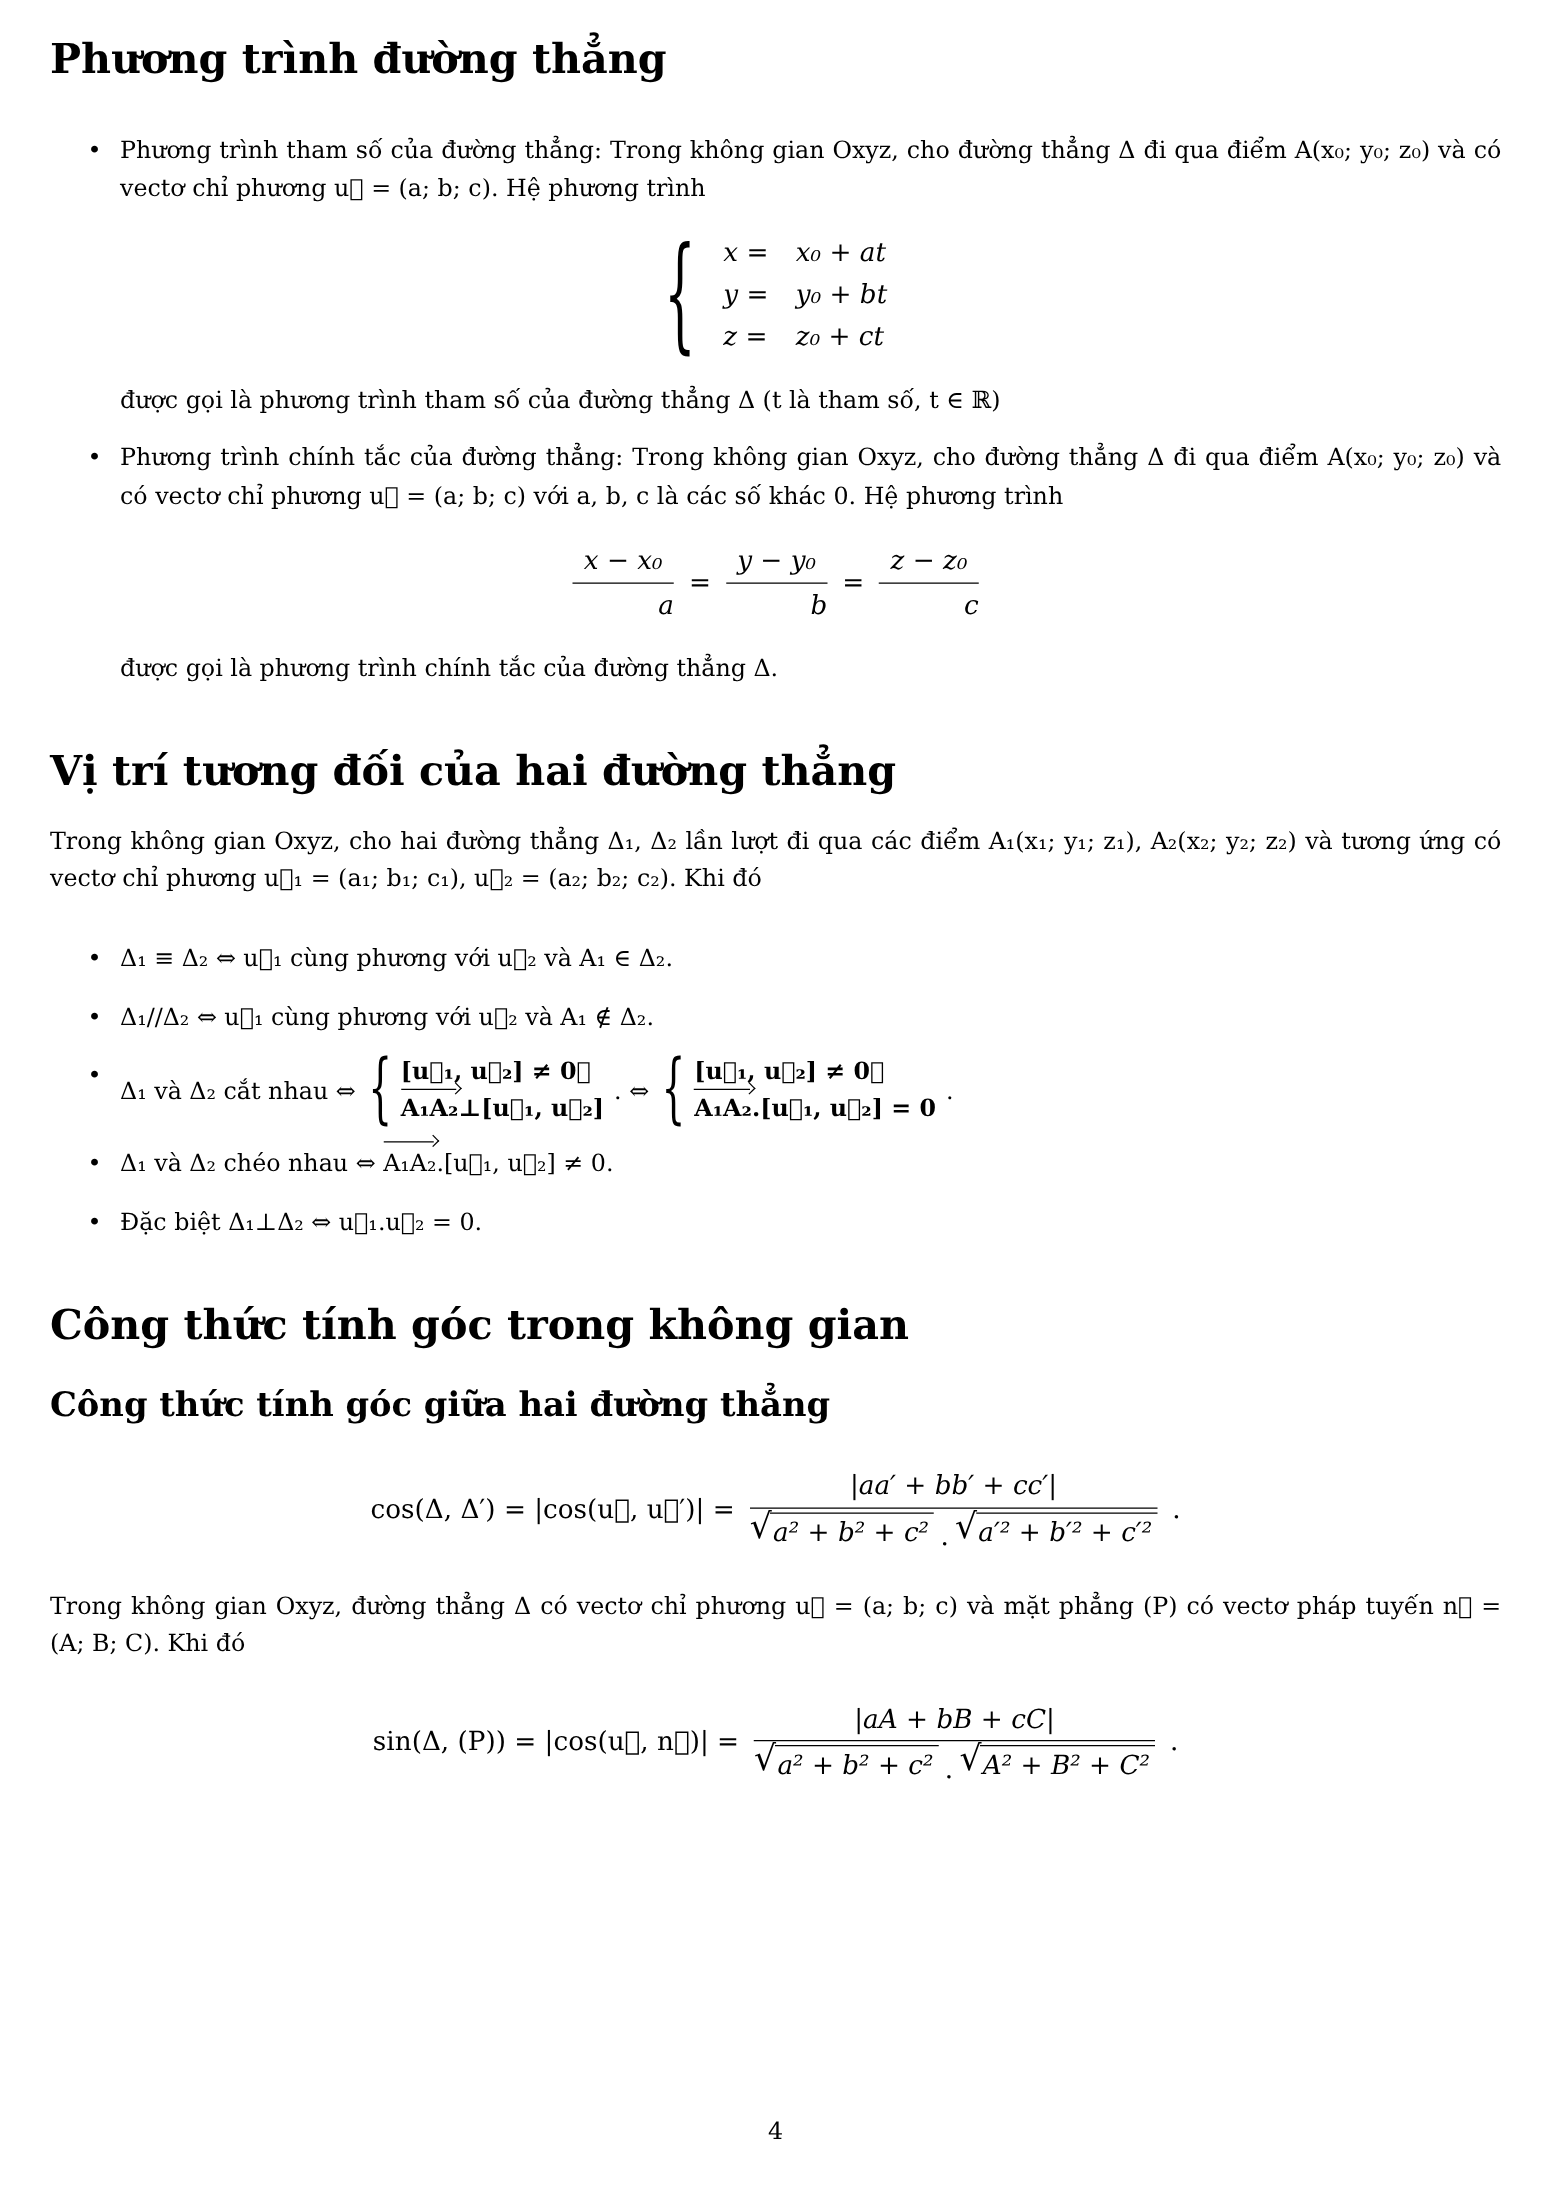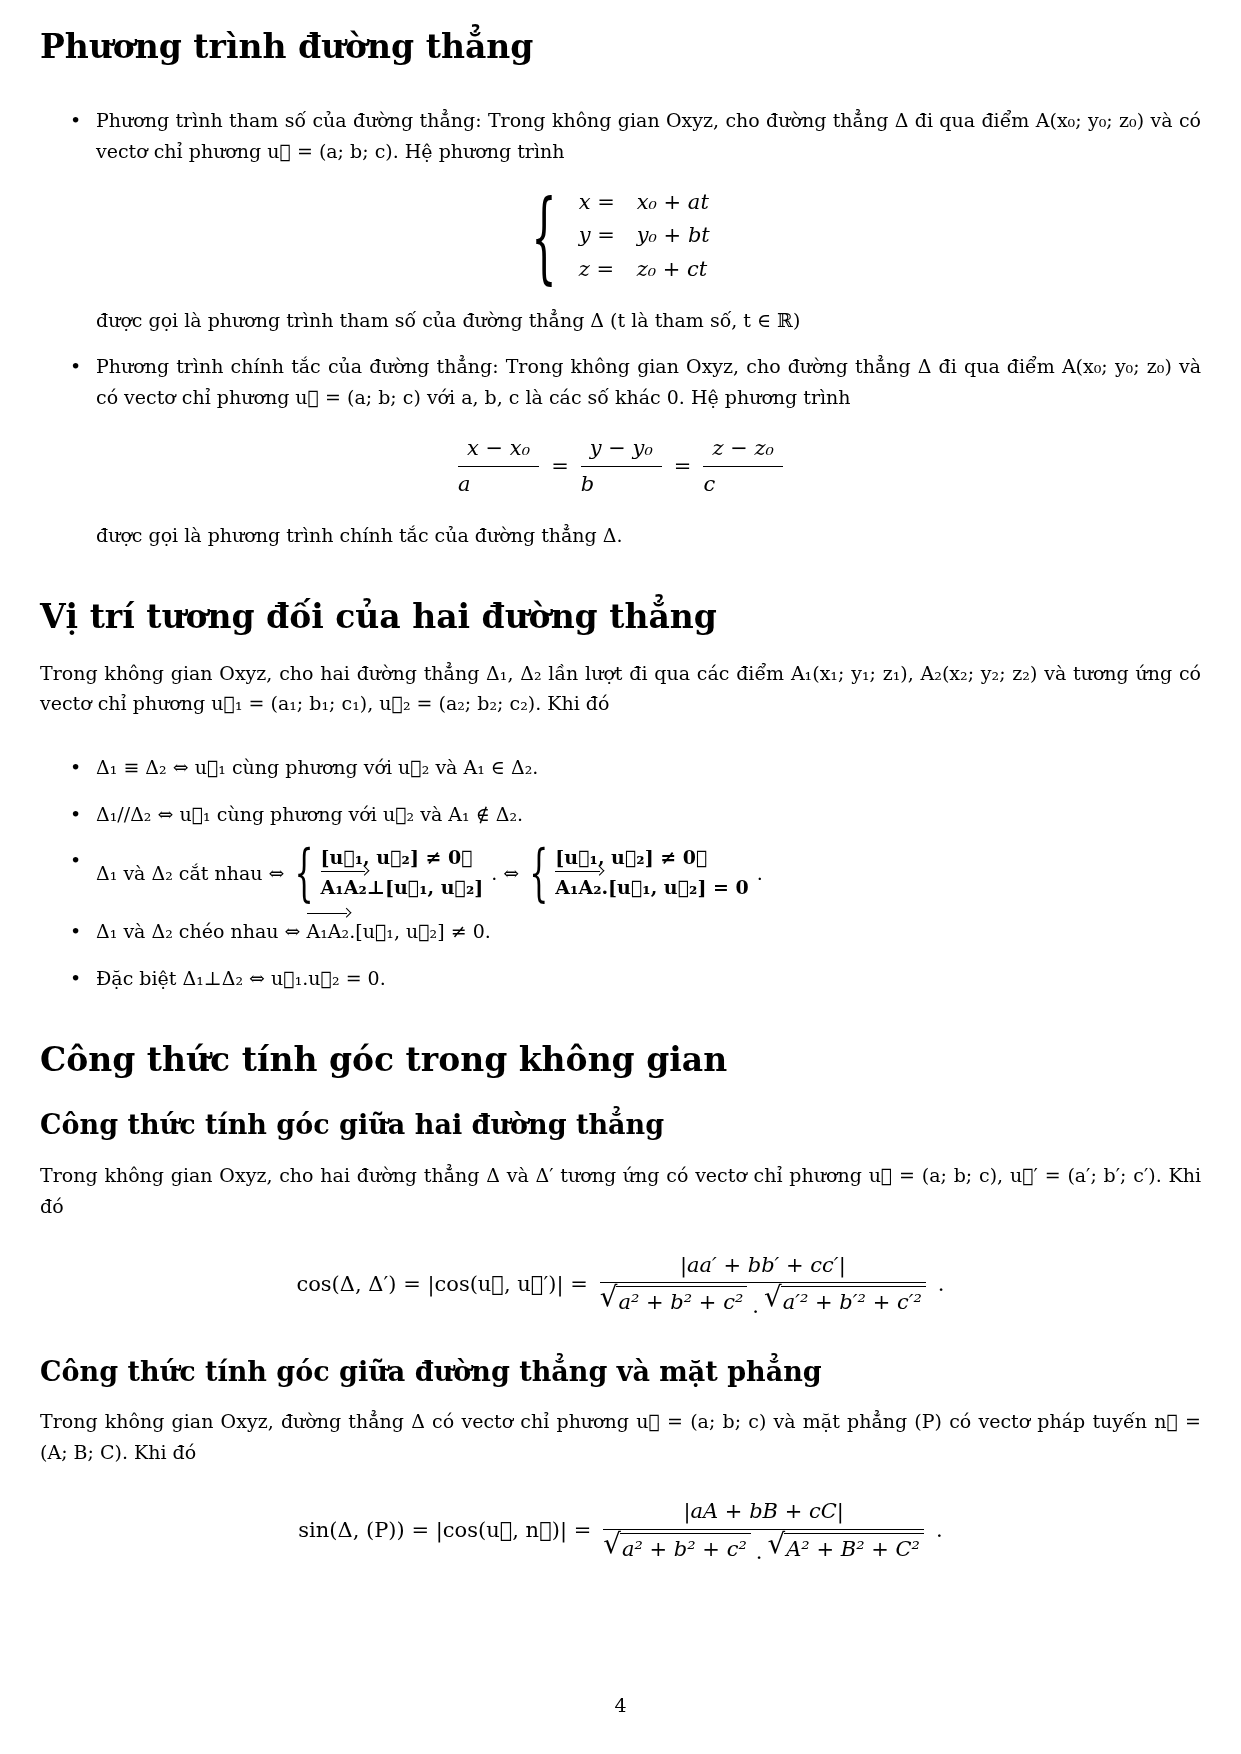--- a/index.html
+++ b/index.html
@@ -28,21 +28,21 @@
   li.bitem .disp { margin-left:-56px; }
   .math { font-style:italic; }
   .up { font-style:normal; }
 
   .bigbrace { display:inline-block; font-size:40px; line-height:1; transform:scaleY(2.5);
               transform-origin:center; margin-right:10px; font-weight:300; }
   .syslines { display:flex; flex-direction:column; gap:5px; }
   .sysline { display:flex; }
   .sysline .lhs { width:58px; }
 
-  .frac { display:inline-flex; flex-direction:column; align-items:flex-start; vertical-align:middle; }
+  .frac { display:inline-flex; flex-direction:column; align-items:flex-end; vertical-align:middle; }
   .frac .num { padding:0 9px 3px; border-bottom:1.5px solid #000; align-self:stretch; text-align:center; }
   .frac .den { padding-top:3px; }
   .den-row { display:flex; align-items:flex-start; gap:5px; padding-top:3px; }
   .rad-sep { align-self:flex-end; line-height:1; }
 
   .sqrt { display:inline-flex; align-items:flex-start; }
   .radsign { font-size:1.32em; line-height:1; font-style:normal; transform:translateY(-0.1em); }
   .radicand { border-top:1.5px solid #000; padding:1px 4px 0 2px; margin-left:-1px; }
 
   
@@ -151,41 +151,39 @@
       <span>Δ₁ và Δ₂ chéo nhau ⇔ </span><span class="oarr">A₁A₂</span><span>.[u⃗₁, u⃗₂] ≠ 0.</span>
     </li>
     <li class="bitem">
       <span>Đặc biệt Δ₁⊥Δ₂ ⇔ u⃗₁.u⃗₂ = 0.</span>
     </li>
   </ul>
 
   <h1>Công thức tính góc trong không gian</h1>
 
   <h2>Công thức tính góc giữa hai đường thẳng</h2>
-  <p class="body">Trong không gian Oxyz, cho hai đường thẳng Δ và Δ′ tương ứng có vectơ chỉ phương u⃗ = (a; b; c), u⃗′ = (a′; b′; c′). Khi đó</p>
   <div class="disp">
     <span class="up">cos(Δ, Δ′) = |cos(u⃗, u⃗′)| =</span>
     <span class="frac">
       <span class="num math">|aa′ + bb′ + cc′|</span>
       <span class="den-row">
         <span class="sqrt">
             <span class="radsign">√</span>
             <span class="radicand math">a² + b² + c²</span>
           </span>
         <span class="rad-sep">.</span>
         <span class="sqrt">
             <span class="radsign">√</span>
             <span class="radicand math">a′² + b′² + c′²</span>
           </span>
       </span>
     </span>
     <span class="up">.</span>
   </div>
 
-  <h2>Công thức tính góc giữa đường thẳng và mặt phẳng</h2>
   <p class="body">Trong không gian Oxyz, đường thẳng Δ có vectơ chỉ phương u⃗ = (a; b; c) và mặt phẳng (P) có vectơ pháp tuyến n⃗ = (A; B; C). Khi đó</p>
   <div class="disp">
     <span class="up">sin(Δ, (P)) = |cos(u⃗, n⃗)| =</span>
     <span class="frac">
       <span class="num math">|aA + bB + cC|</span>
       <span class="den-row">
         <span class="sqrt">
             <span class="radsign">√</span>
             <span class="radicand math">a² + b² + c²</span>
           </span>

